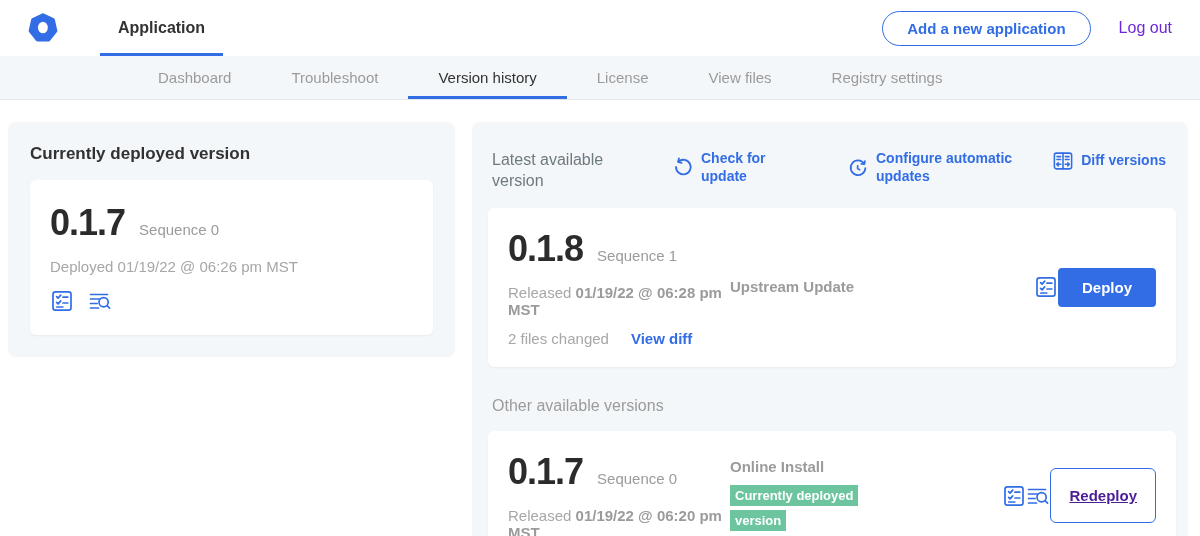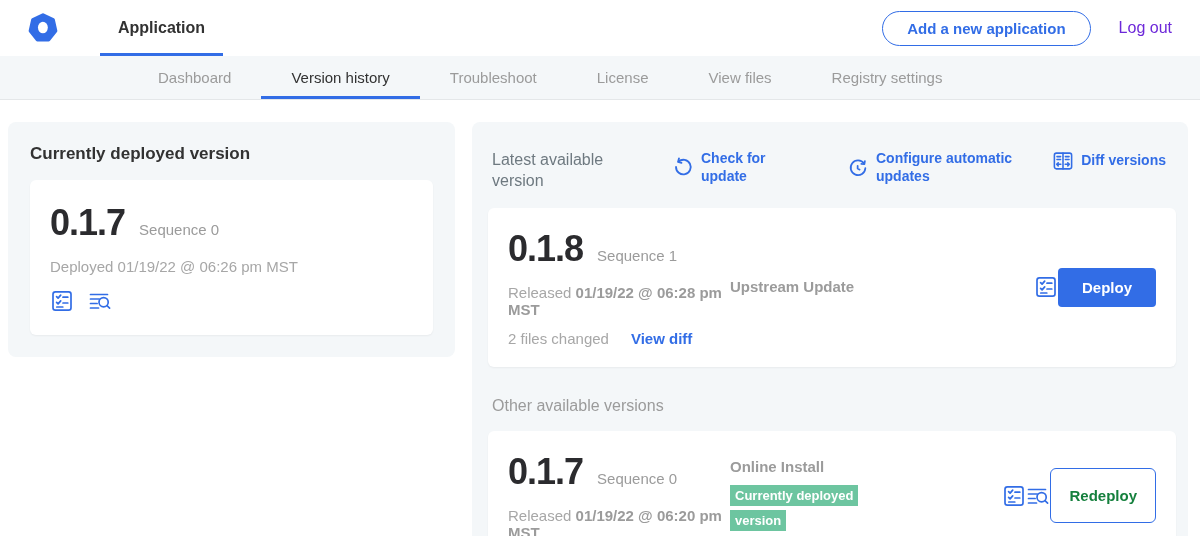--- a/index.html
+++ b/index.html
@@ -59,23 +59,23 @@
   .version-card { margin-top:16px; padding:20px; display:flex; align-items:center; }
   .vc-left { flex:0 0 218px; }
   .vc-mid { flex:1; padding-left:4px; }
   .vc-right { display:flex; align-items:center; }
   .files-row { margin-top:12px; display:flex; align-items:center; gap:8px;
     font-size:15px; color:#a7a7a7; }
   .link-blue { color:#326de6; font-weight:700; cursor:pointer; font-size:15px;margin-left:14px; }
   .source-label { font-size:15px; font-weight:700; color:#9b9b9b; }
   .deploy-btn { background:#326de6; border:none; color:#fff; font-weight:700; font-size:15px;
     border-radius:4px; padding:11px 24px; cursor:pointer; font-family:"Liberation Sans", sans-serif; }
-  .redeploy-btn { background:#fff; border:1px solid #326de6; color:#15803d; font-weight:700;
+  .redeploy-btn { background:#fff; border:1px solid #326de6; color:#4c1d95; font-weight:700;
     font-size:15px; border-radius:6px; padding:18px 18px; cursor:pointer;
-    font-family:"Liberation Sans", sans-serif; }
+    font-family:"Liberation Sans", sans-serif;text-decoration:underline; }
   .other-title { margin:30px 4px 0 4px; font-size:16px; color:#9b9b9b; }
   .badge-wrap { margin-top:8px; width:150px; line-height:1.55; }
   .badge-green { display:inline; background:#6dc5a0; color:#fff; font-size:13px; font-weight:700;
     padding:3px 5px; -webkit-box-decoration-break:clone; box-decoration-break:clone; }
 </style>
 </head>
 <body>
 
 <svg width="0" height="0" style="position:absolute">
   <defs>
@@ -128,22 +128,22 @@
     <div class="top-tab active">Application</div>
   </div>
   <div class="topnav-right">
     <button class="pill-btn">Add a new application</button>
     <span class="logout">Log out</span>
   </div>
 </div>
 
 <div class="subnav">
   <div class="sub-tab">Dashboard</div>
+  <div class="sub-tab">Troubleshoot</div>
   <div class="sub-tab active">Version history</div>
-  <div class="sub-tab">Troubleshoot</div>
   <div class="sub-tab">License</div>
   <div class="sub-tab">View files</div>
   <div class="sub-tab">Registry settings</div>
 </div>
 
 <div class="main">
 
   <div class="panel left-panel">
     <div class="panel-title-dark">Currently deployed version</div>
     <div class="white-card deployed-card">

